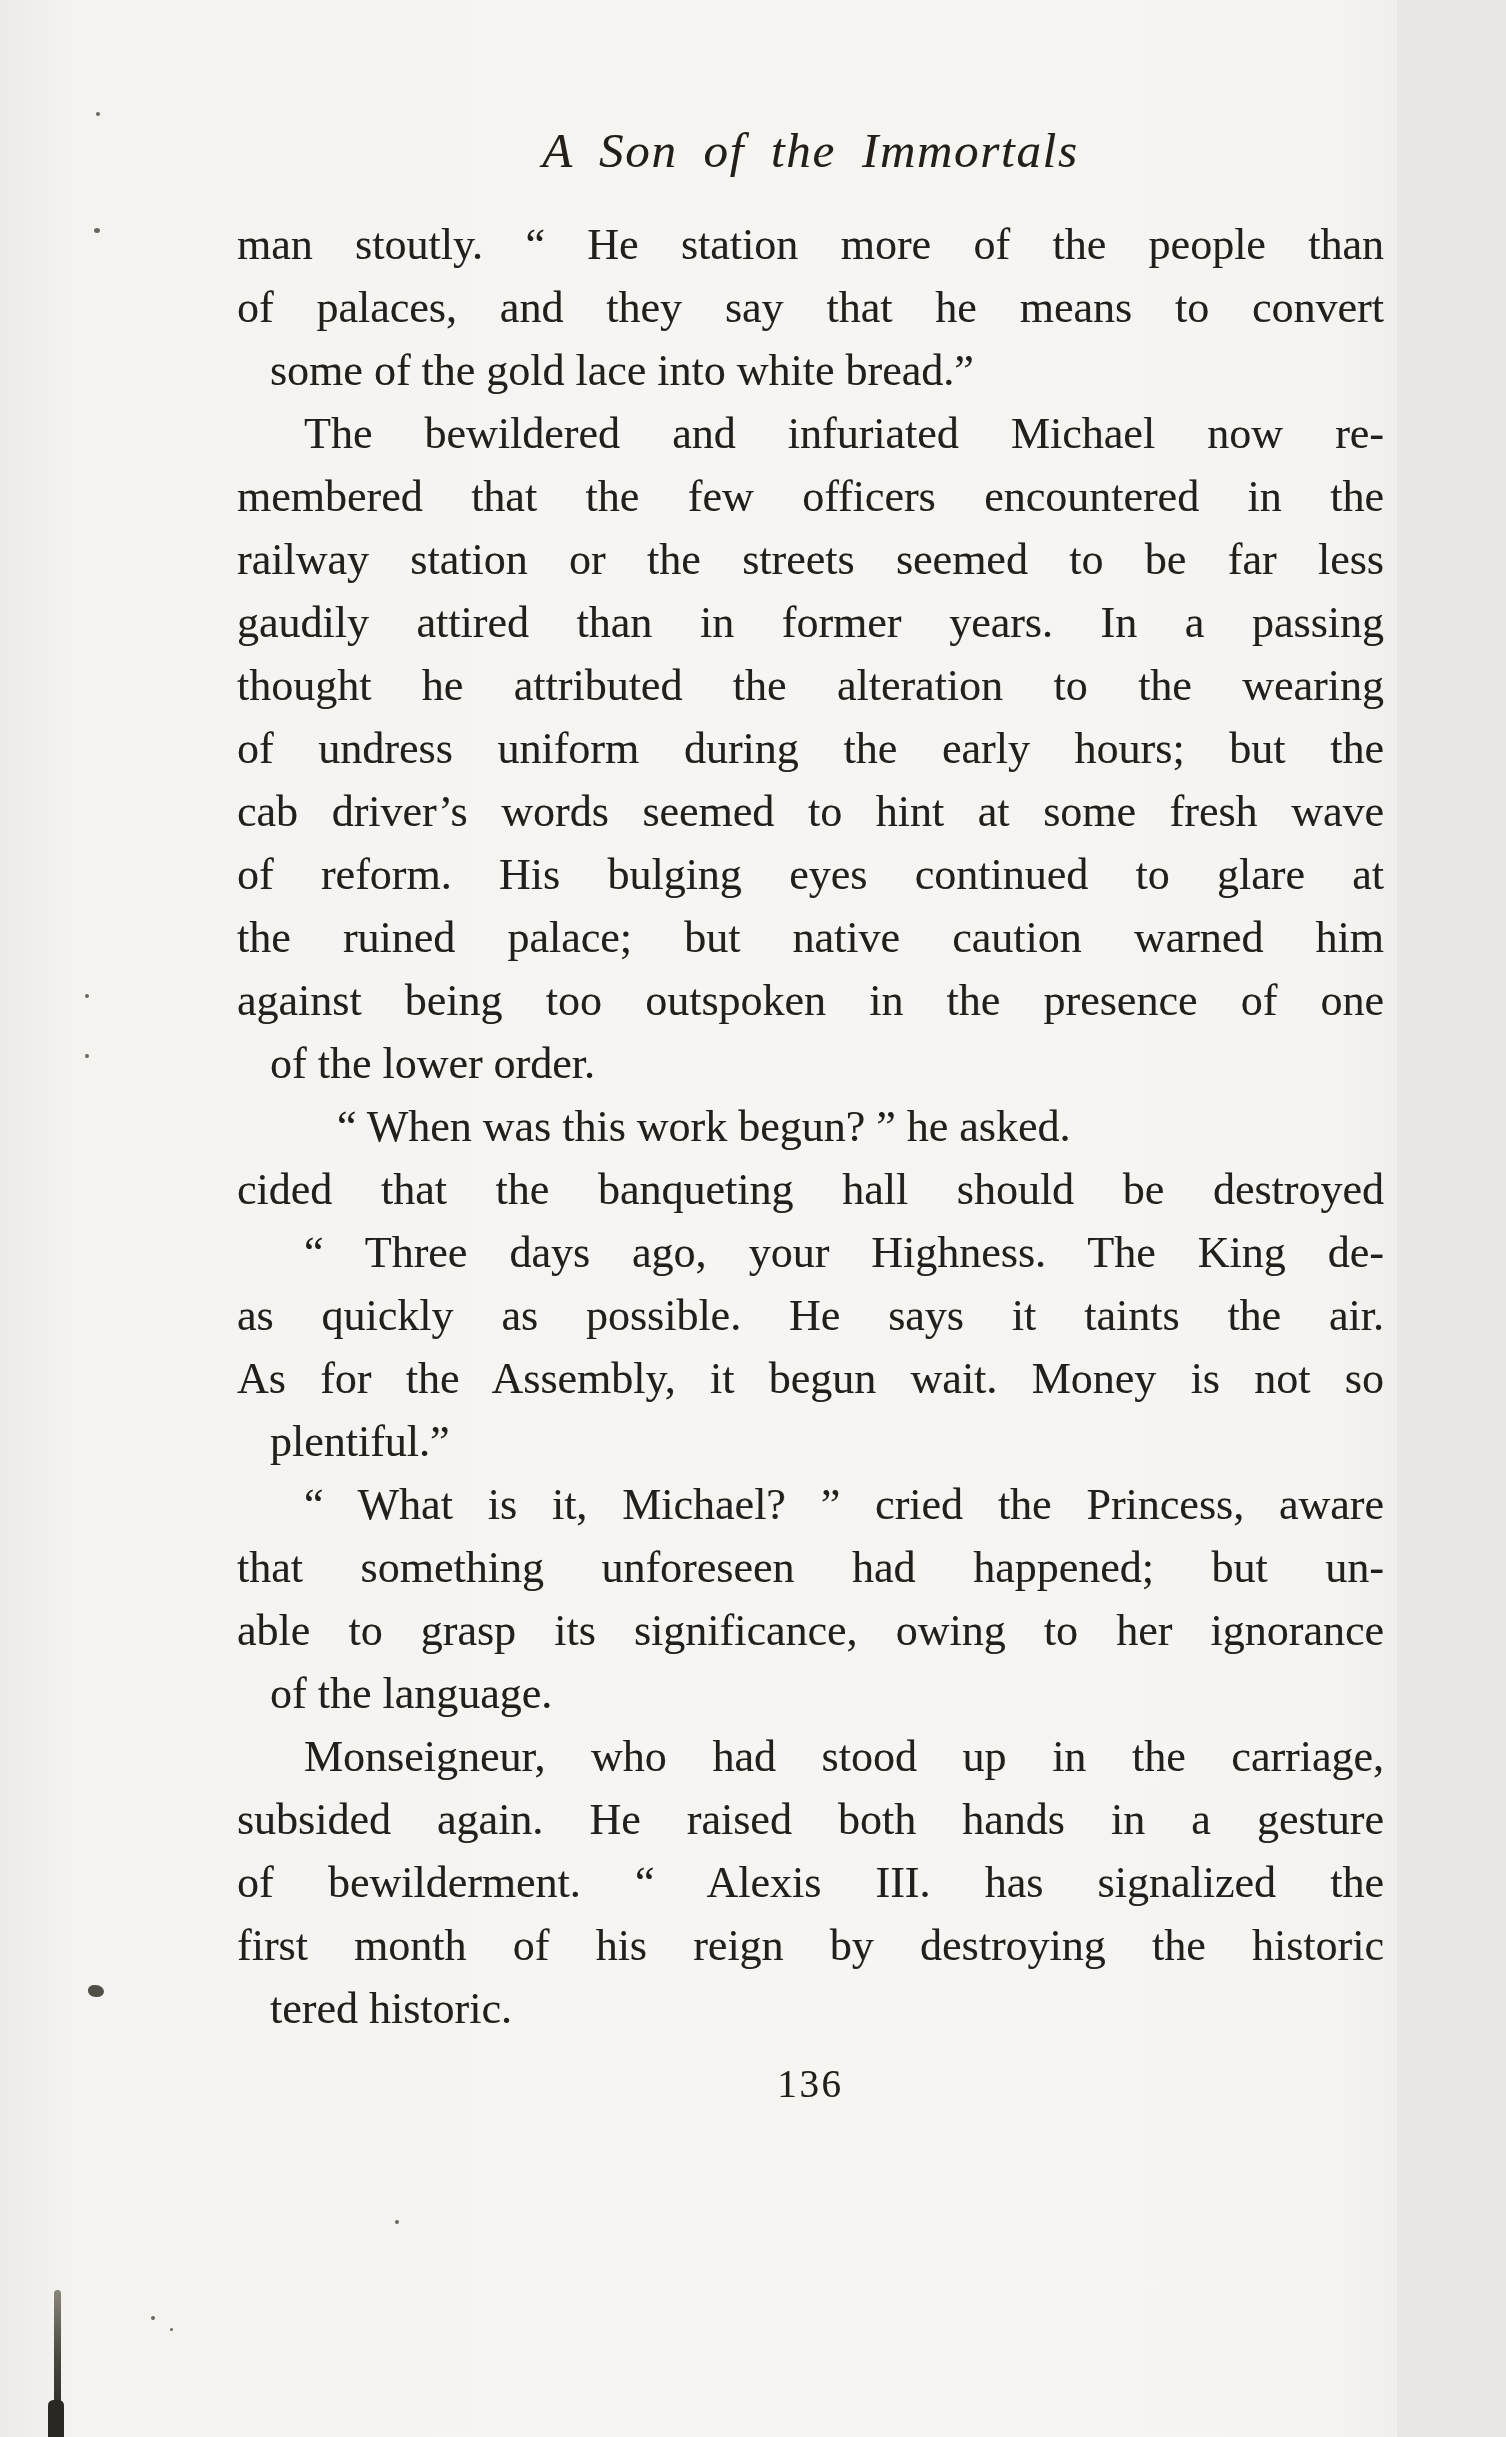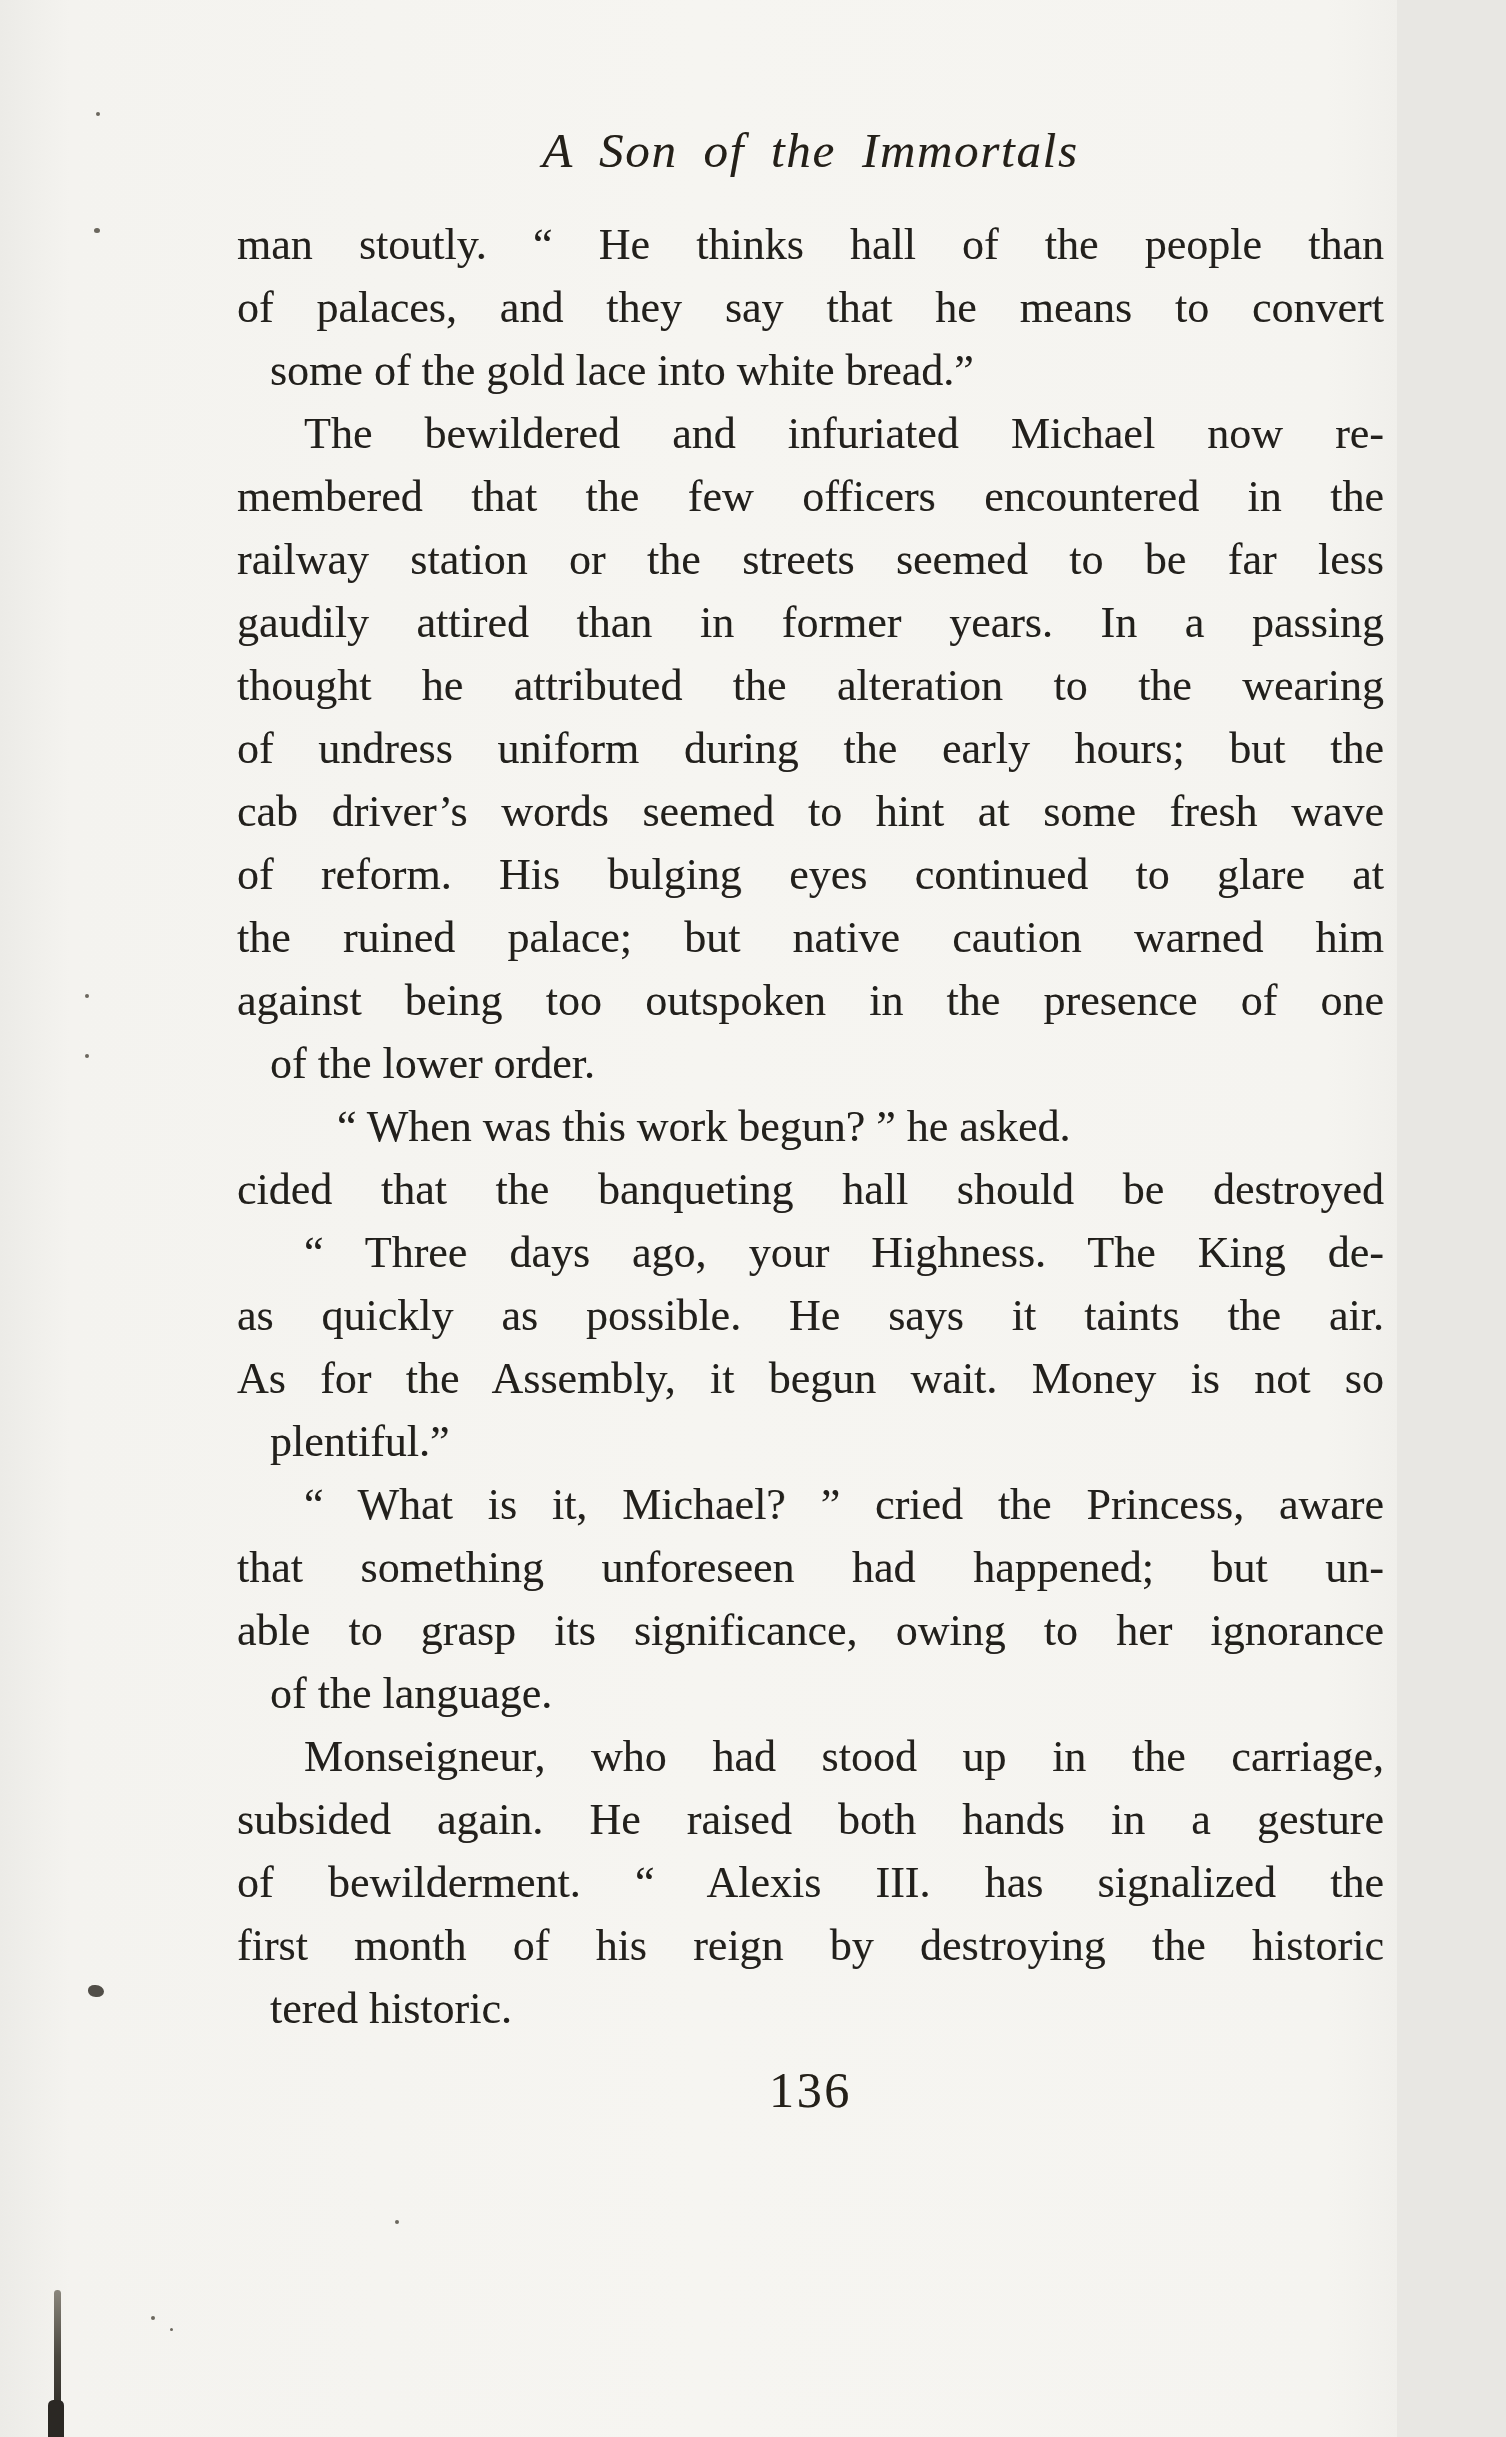--- a/index.html
+++ b/index.html
@@ -42,21 +42,21 @@
   .line {
     display: block;
     line-height: 63px;
     text-align: justify;
     text-align-last: justify;
   }
   .line.last { text-align-last: left; margin-left: 33px; }
   .line.indent { text-indent: 67px; }
   .page-number {
     text-align: center;
-    font-size: 50px;
+    font-size: 39px;
     letter-spacing: 2.6px;
     margin-top: 20.6px;
     color: #242019;
     text-shadow: 0.3px 0.3px 0 rgba(32,28,22,0.30);
   }
   
   .speck {
     position: absolute;
     background: #6b675e;
     border-radius: 50%;
@@ -95,21 +95,21 @@
 
 <div class="page">
 
   <div class="column">
 
     <h1 class="running-title">A Son of the Immortals</h1>
 
     <div class="body-text">
 
       <div class="paragraph">
-        <div class="line">man stoutly. “ He thinks hall of the people than</div>
+        <div class="line">man stoutly. “ He station more of the people than</div>
         <div class="line">of palaces, and they say that he means to convert</div>
         <div class="line last">some of the gold lace into white bread.”</div>
       </div>
 
       <div class="paragraph">
         <div class="line indent">The bewildered and infuriated Michael now re-</div>
         <div class="line">membered that the few officers encountered in the</div>
         <div class="line">railway station or the streets seemed to be far less</div>
         <div class="line">gaudily attired than in former years. In a passing</div>
         <div class="line">thought he attributed the alteration to the wearing</div>

